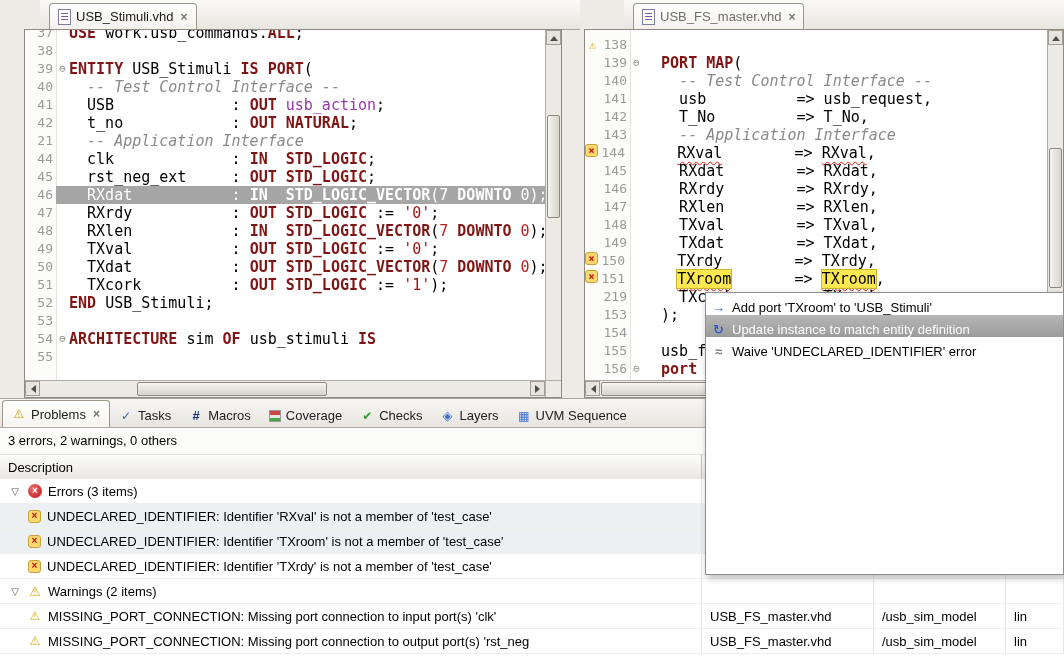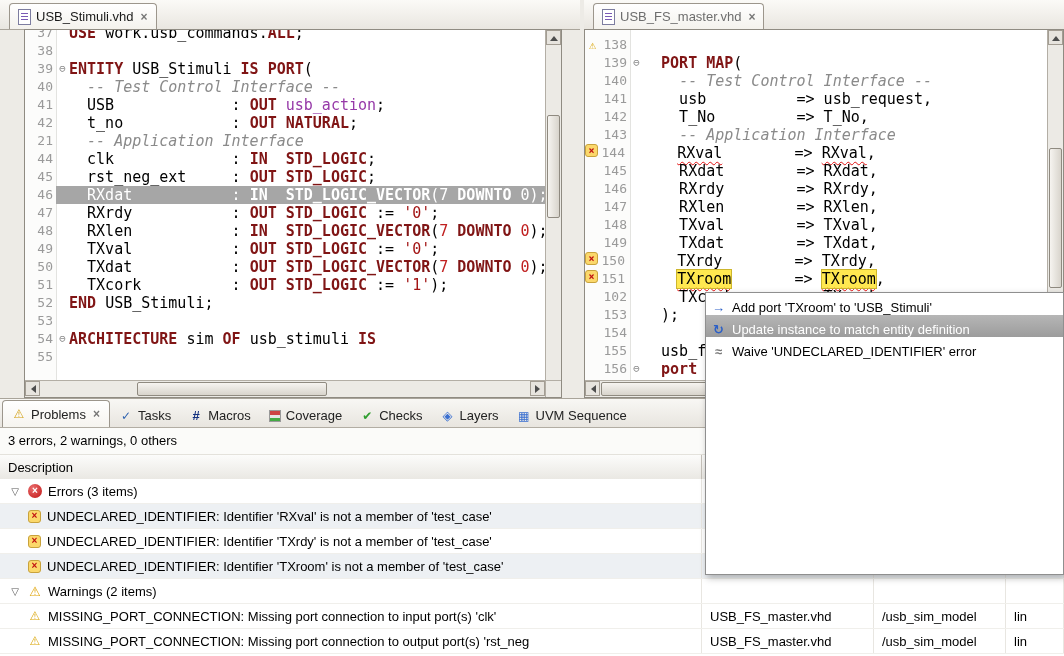--- a/index.html
+++ b/index.html
@@ -4,21 +4,21 @@
 <style>
   html,body{margin:0;padding:0;width:1064px;height:656px;overflow:hidden;
     background:#edebe6;font-family:"Liberation Sans","DejaVu Sans",sans-serif;font-size:13px;color:#000;}
   .app{position:relative;width:1064px;height:656px;}
 
   
   .pane{position:absolute;top:0;height:398px;}
   .pane-left{left:0;width:580px;}
   .pane-right{left:584px;width:480px;}
   .tabbar{height:29px;border-bottom:1px solid #aaa59b;background:linear-gradient(#fbfaf7,#e9e6e0);
-    display:flex;align-items:flex-end;padding-left:9px;}
+    display:flex;align-items:flex-end;padding-left:9px;margin-left:40px;}
   .etab{display:inline-flex;align-items:center;gap:5px;padding:0 8px;height:26px;box-sizing:border-box;
     background:linear-gradient(#ffffff,#f4f2ed);border:1px solid #9c968c;border-bottom:none;border-radius:4px 4px 0 0;}
   .tabtitle{color:#1a1a1a;}
   .pane-right .tabtitle{color:#6e6e6e;}
   .tabclose{color:#777;font-size:12px;font-weight:bold;margin-left:2px;cursor:default;}
   .fileicon{position:relative;width:11px;height:14px;background:#fff;border:1px solid #7d7da0;display:inline-block;}
   .fileicon::before{content:"";position:absolute;left:2px;right:2px;top:3px;height:8px;
     background:repeating-linear-gradient(to bottom,#7a5ab5 0 1px,transparent 1px 3px);}
   .ebox{position:absolute;top:29px;bottom:0;background:#fff;border:1px solid #8f8b82;overflow:hidden;}
   .ebox-left{left:24px;right:18px;}
@@ -196,21 +196,21 @@
           <div class="cl"><span class="gmark"></span><span class="lnum">142</span><span class="fold"></span><span class="codetext"><span class="tk-pl">    T_No         =&gt; T_No,</span></span></div>
           <div class="cl"><span class="gmark"></span><span class="lnum">143</span><span class="fold"></span><span class="codetext"><span class="tk-pl">    </span><span class="tk-com">-- Application Interface</span></span></div>
           <div class="cl"><span class="gmark mk-err"></span><span class="lnum">144</span><span class="fold"></span><span class="codetext"><span class="tk-pl">    </span><span class="tk-pl tk-err">RXval</span><span class="tk-pl">        =&gt; </span><span class="tk-pl tk-err">RXval</span><span class="tk-pl">,</span></span></div>
           <div class="cl"><span class="gmark"></span><span class="lnum">145</span><span class="fold"></span><span class="codetext"><span class="tk-pl">    RXdat        =&gt; RXdat,</span></span></div>
           <div class="cl"><span class="gmark"></span><span class="lnum">146</span><span class="fold"></span><span class="codetext"><span class="tk-pl">    RXrdy        =&gt; RXrdy,</span></span></div>
           <div class="cl"><span class="gmark"></span><span class="lnum">147</span><span class="fold"></span><span class="codetext"><span class="tk-pl">    RXlen        =&gt; RXlen,</span></span></div>
           <div class="cl"><span class="gmark"></span><span class="lnum">148</span><span class="fold"></span><span class="codetext"><span class="tk-pl">    TXval        =&gt; TXval,</span></span></div>
           <div class="cl"><span class="gmark"></span><span class="lnum">149</span><span class="fold"></span><span class="codetext"><span class="tk-pl">    TXdat        =&gt; TXdat,</span></span></div>
           <div class="cl"><span class="gmark mk-err"></span><span class="lnum">150</span><span class="fold"></span><span class="codetext"><span class="tk-pl">    </span><span class="tk-pl tk-err">TXrdy</span><span class="tk-pl">        =&gt; </span><span class="tk-pl tk-err">TXrdy</span><span class="tk-pl">,</span></span></div>
           <div class="cl"><span class="gmark mk-err"></span><span class="lnum">151</span><span class="fold"></span><span class="codetext"><span class="tk-pl">    </span><span class="tk-occ tk-err">TXroom</span><span class="tk-pl">       =&gt; </span><span class="tk-occ tk-err">TXroom</span><span class="tk-pl">,</span></span></div>
-          <div class="cl"><span class="gmark"></span><span class="lnum">102</span><span class="fold"></span><span class="codetext"><span class="tk-pl">    TXcork       =&gt; TXcork,</span></span></div>
+          <div class="cl"><span class="gmark"></span><span class="lnum">219</span><span class="fold"></span><span class="codetext"><span class="tk-pl">    TXcork       =&gt; TXcork,</span></span></div>
           <div class="cl"><span class="gmark"></span><span class="lnum">153</span><span class="fold"></span><span class="codetext"><span class="tk-pl">  );</span></span></div>
           <div class="cl"><span class="gmark"></span><span class="lnum">154</span><span class="fold"></span><span class="codetext"></span></div>
           <div class="cl"><span class="gmark"></span><span class="lnum">155</span><span class="fold"></span><span class="codetext"><span class="tk-pl">  usb_fs</span></span></div>
           <div class="cl"><span class="gmark"></span><span class="lnum">156</span><span class="fold">⊖</span><span class="codetext"><span class="tk-pl">  </span><span class="tk-kw">port map</span><span class="tk-pl">(</span></span></div>
         </div>
       <div class="vscroll">
         <div class="sbtn top">
             <span class="arr arr-up"></span>
           </div>
         <div class="vthumb vthumb-right"></div>
@@ -282,35 +282,35 @@
         <div class="prow stripe">
           <div class="pcell">
             <span class="indent"></span>
             <span class="picon ic-error-item"></span>
             <span>UNDECLARED_IDENTIFIER: Identifier 'RXval' is not a member of 'test_case'</span>
           </div>
           <div class="pcell"></div>
           <div class="pcell"></div>
           <div class="pcell"></div>
         </div>
+        <div class="prow stripe">
+          <div class="pcell">
+            <span class="indent"></span>
+            <span class="picon ic-error-item"></span>
+            <span>UNDECLARED_IDENTIFIER: Identifier 'TXroom' is not a member of 'test_case'</span>
+          </div>
+          <div class="pcell"></div>
+          <div class="pcell"></div>
+          <div class="pcell"></div>
+        </div>
         <div class="prow">
           <div class="pcell">
             <span class="indent"></span>
             <span class="picon ic-error-item"></span>
             <span>UNDECLARED_IDENTIFIER: Identifier 'TXrdy' is not a member of 'test_case'</span>
-          </div>
-          <div class="pcell"></div>
-          <div class="pcell"></div>
-          <div class="pcell"></div>
-        </div>
-        <div class="prow stripe">
-          <div class="pcell">
-            <span class="indent"></span>
-            <span class="picon ic-error-item"></span>
-            <span>UNDECLARED_IDENTIFIER: Identifier 'TXroom' is not a member of 'test_case'</span>
           </div>
           <div class="pcell"></div>
           <div class="pcell"></div>
           <div class="pcell"></div>
         </div>
         <div class="prow">
           <div class="pcell">
             <span class="twisty">▽</span>
             <span class="picon ic-warning-group"></span>
             <span>Warnings (2 items)</span>

